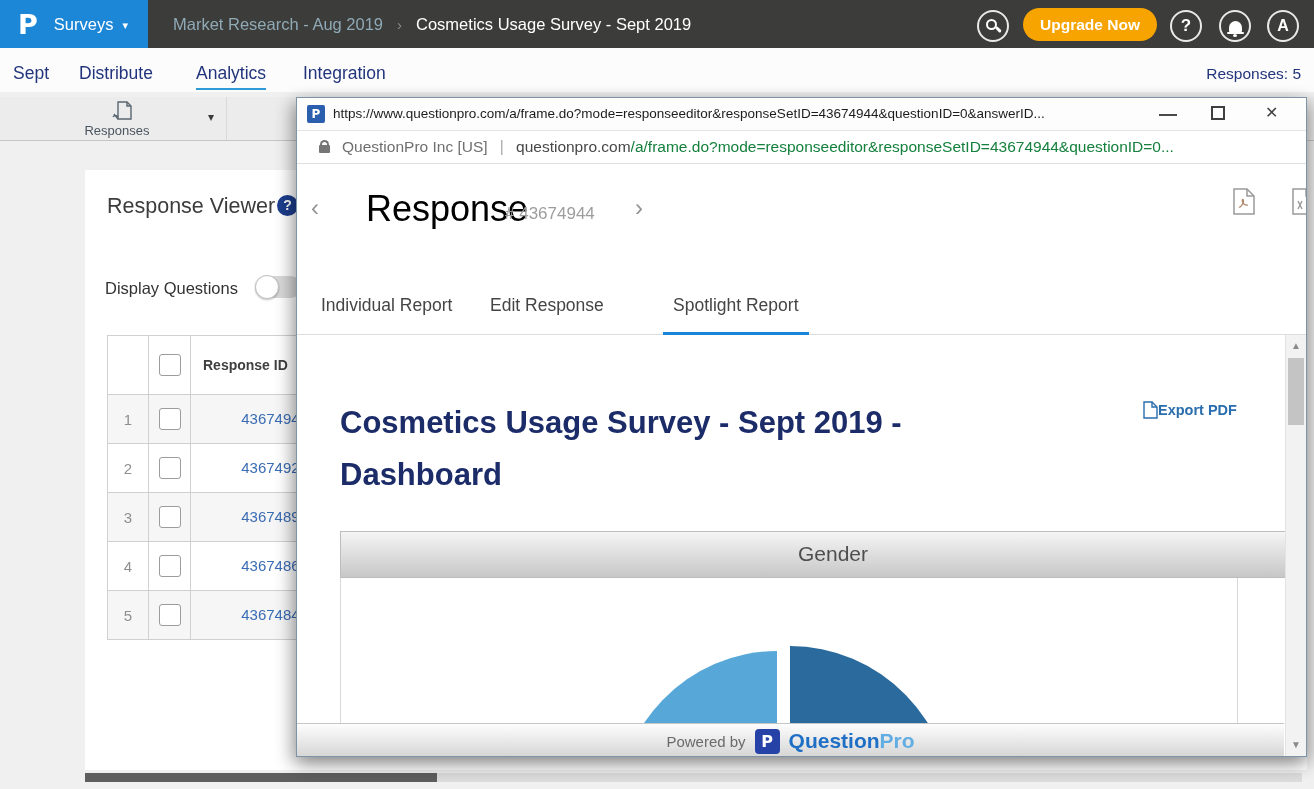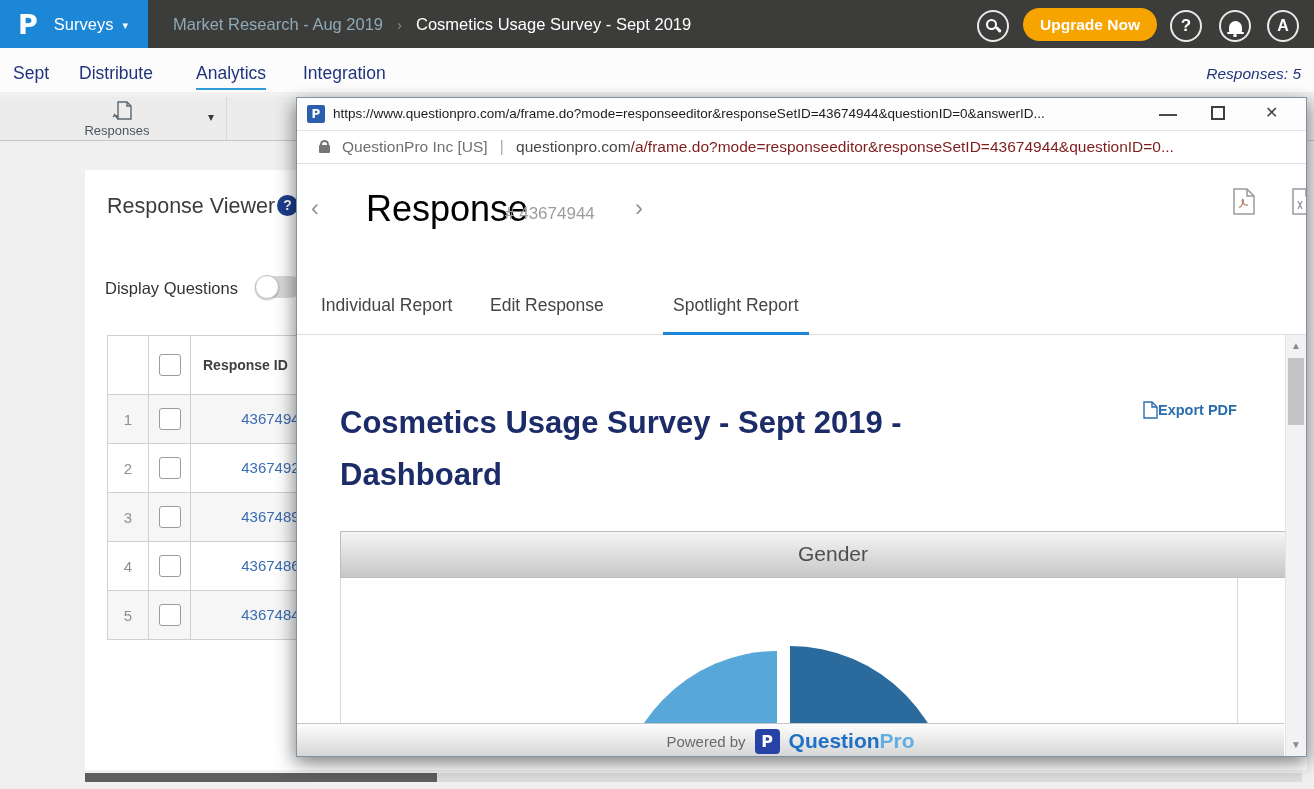--- a/index.html
+++ b/index.html
@@ -26,21 +26,21 @@
   .qmark{font-weight:700;font-size:17px;}
   .bell{position:relative;width:13px;height:11px;background:#fff;border-radius:7px 7px 1px 1px;}
   .bell::before{content:"";position:absolute;left:-2px;bottom:-2px;width:17px;height:2px;background:#fff;border-radius:1px;}
   .bell::after{content:"";position:absolute;left:4.5px;bottom:-5px;width:4px;height:3px;background:#fff;border-radius:50%;}
   .avletter{font-weight:700;font-size:16px;}
 
   
   .nav{position:absolute;left:0;top:48px;width:1314px;height:44px;background:#fcfcfc;}
   .nav .nv{position:absolute;top:15px;font-size:17.5px;color:#22357c;cursor:pointer;}
   .nav .nv.active{border-bottom:2px solid #2e9ad8;padding-bottom:4px;}
-  .resp-count{position:absolute;right:13px;top:17px;font-size:15.5px;color:#22357c;font-style:italic;}
+  .resp-count{position:absolute;right:13px;top:17px;font-size:15.5px;color:#22357c;}
 
   
   .toolbar{position:absolute;left:0;top:97px;width:1314px;height:44px;background:#ececec;border-bottom:1px solid #c6c6c6;box-sizing:border-box;}
   .tool-btn{position:absolute;left:8px;top:0;width:218px;height:43px;border-right:1px solid #d9d9d9;cursor:pointer;}
   .tool-ic{position:absolute;left:102px;top:3px;}
   .tool-lbl{position:absolute;left:0;top:26px;width:218px;text-align:center;font-size:13px;color:#4a5560;}
   .tool-caret{position:absolute;left:200px;top:13px;font-size:12px;color:#3a3a3a;}
 
   
   .card{position:absolute;left:85px;top:170px;width:1222px;height:600px;background:#fff;}
@@ -81,21 +81,21 @@
   .win-close{position:absolute;top:5px;left:968px;font-size:16px;color:#3f3f3f;cursor:pointer;}
 
   .psec{position:absolute;left:0;top:33px;width:100%;height:33px;background:#fff;border-bottom:1px solid #e0e0e0;
         box-sizing:border-box;display:flex;align-items:center;padding-left:22px;}
   .lock{position:relative;width:11px;height:8px;background:#767676;border-radius:1px;margin-top:4px;}
   .lock::before{content:"";position:absolute;left:1px;top:-5px;width:9px;height:7px;border:2px solid #767676;
                 border-bottom:none;border-radius:5px 5px 0 0;box-sizing:border-box;}
   .sec-org{color:#6f6f6f;font-size:15.5px;margin-left:12px;}
   .sec-div{color:#b0b0b0;font-size:17px;margin:0 12px;}
   .sec-domain{color:#474747;font-size:15.5px;}
-  .sec-path{color:#7f1d1d;font-size:15.5px;white-space:nowrap;overflow:hidden;flex:1;}
+  .sec-path{color:#15803d;font-size:15.5px;white-space:nowrap;overflow:hidden;flex:1;}
 
   .phead{position:absolute;left:0;top:66px;width:100%;height:114px;}
   .nav-chev{position:absolute;font-size:24px;color:#949494;cursor:pointer;}
   .chev-prev{left:14px;top:30px;}
   .chev-next{left:338px;top:30px;}
   .ph-title{position:absolute;left:69px;top:24px;font-size:36px;color:#000000;}
   .ph-num{position:absolute;left:208px;top:40px;font-size:17px;color:#9d9d9d;}
   .ph-email{position:absolute;left:70px;top:82px;font-size:17px;color:#9d9d9d;}
   .ph-pdf{position:absolute;left:936px;top:24px;cursor:pointer;}
   .ph-doc2{position:absolute;left:995px;top:24px;cursor:pointer;}

